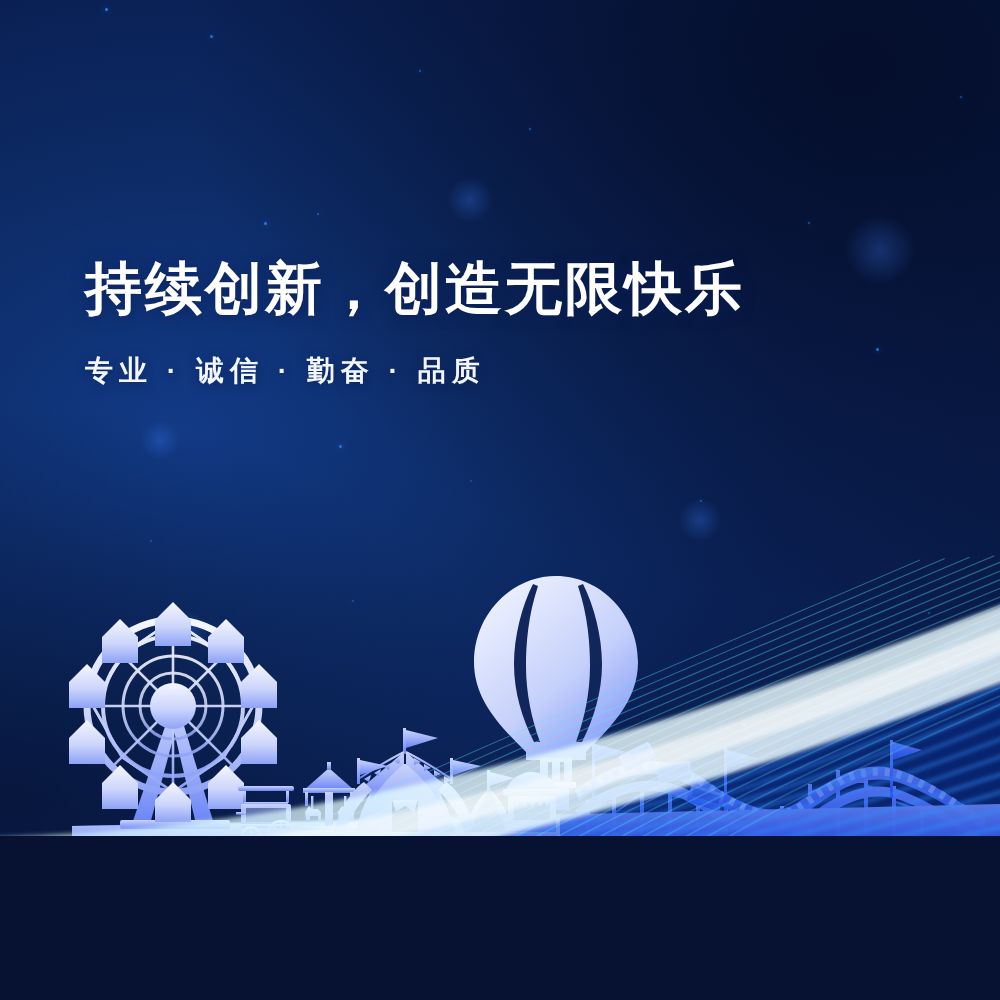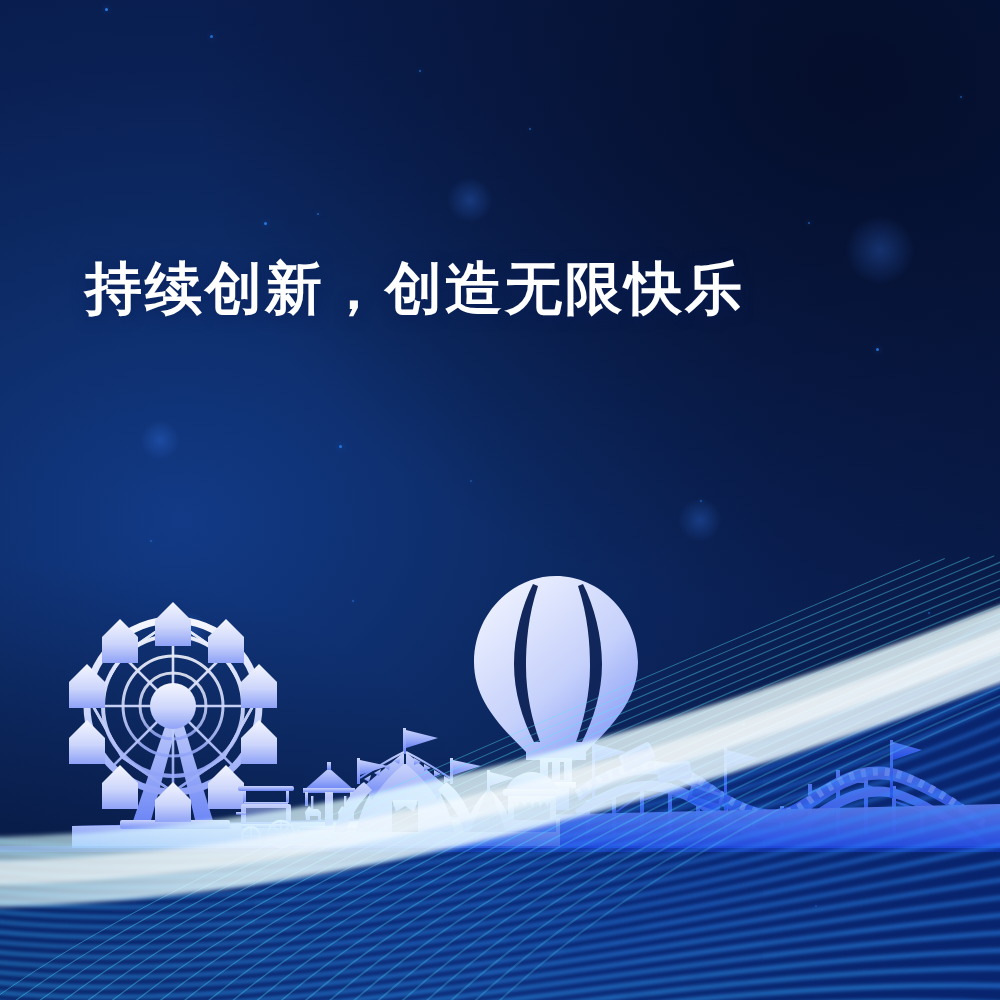--- a/index.html
+++ b/index.html
@@ -1,20 +1,20 @@
 <!DOCTYPE html>
 <html><head>
 <meta charset="utf-8">
 <title>Banner</title>
 <style>
   html,body{margin:0;padding:0;background:#071233;}
   *{box-sizing:border-box;}
   #stage{
     position:relative;
-    width:1000px;height:1000px;
+    width:1000px;height:836px;
     overflow:hidden;
     font-family:"Liberation Sans","DejaVu Sans",sans-serif;
     background:#0b2257;
   }
   
   .bg-base{
     position:absolute;inset:0;
     background:
       radial-gradient(ellipse 900px 700px at 18% 52%, #123a86 0%, #0d2b66 38%, #0a1f52 68%, #081a47 100%),
       linear-gradient(160deg,#0a1e4e 0%, #0c2760 45%, #081b46 100%);
@@ -81,20 +81,21 @@
       <div class="star" style="left: 960px; top: 96px; width: 2px; height: 2px; opacity: 0.5; background: rgb(43, 140, 255); box-shadow: rgba(60, 140, 255, 0.8) 0px 0px 4px;"></div>
       <div class="glowdot" style="left: 845px; top: 215px; width: 70px; height: 70px;"></div>
       <div class="glowdot" style="left: 140px; top: 420px; width: 40px; height: 40px;"></div>
       <div class="glowdot" style="left: 172px; top: 612px; width: 36px; height: 36px;"></div>
       <div class="glowdot" style="left: 447px; top: 177px; width: 46px; height: 46px;"></div>
       <div class="glowdot" style="left: 678px; top: 498px; width: 44px; height: 44px;"></div>
     </div>
 
   <div class="copy">
     <h1 class="title">持续创新，创造无限快乐</h1>
+    <p class="subtitle">专业 · 诚信 · 勤奋 · 品质</p>
   </div>
 
   <svg class="scene" viewBox="0 0 1000 1000">
     <defs>
       <linearGradient id="gLight" x1="0" y1="0" x2="0" y2="1">
         <stop offset="0%" stop-color="#f4f6ff"></stop>
         <stop offset="55%" stop-color="#cdd6fb"></stop>
         <stop offset="100%" stop-color="#8fa2f7"></stop>
       </linearGradient>
       <linearGradient id="gMid" x1="0" y1="0" x2="0" y2="1">

